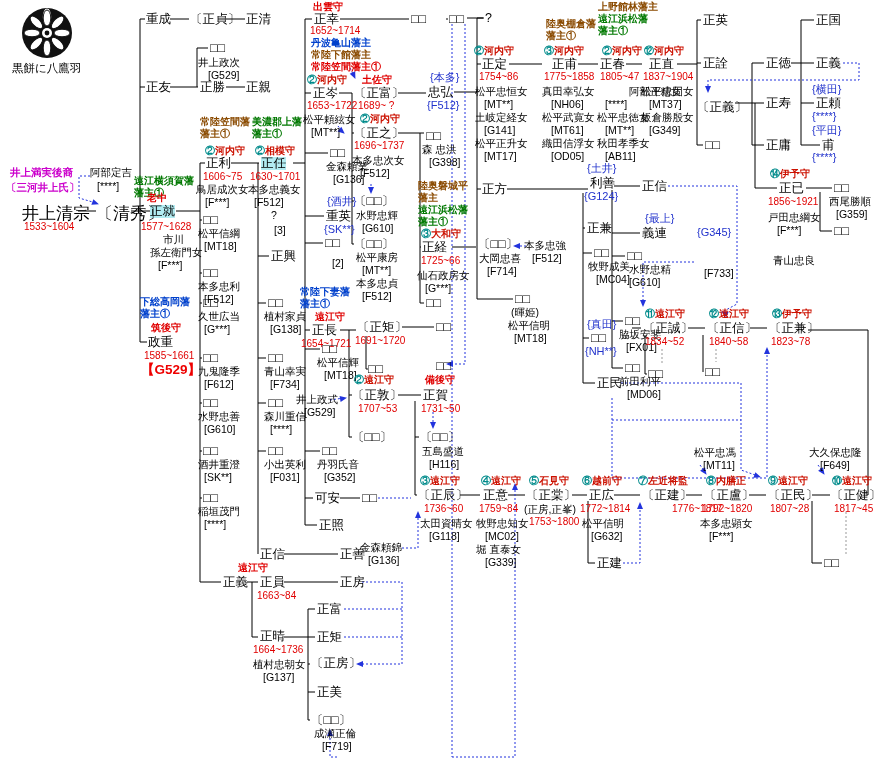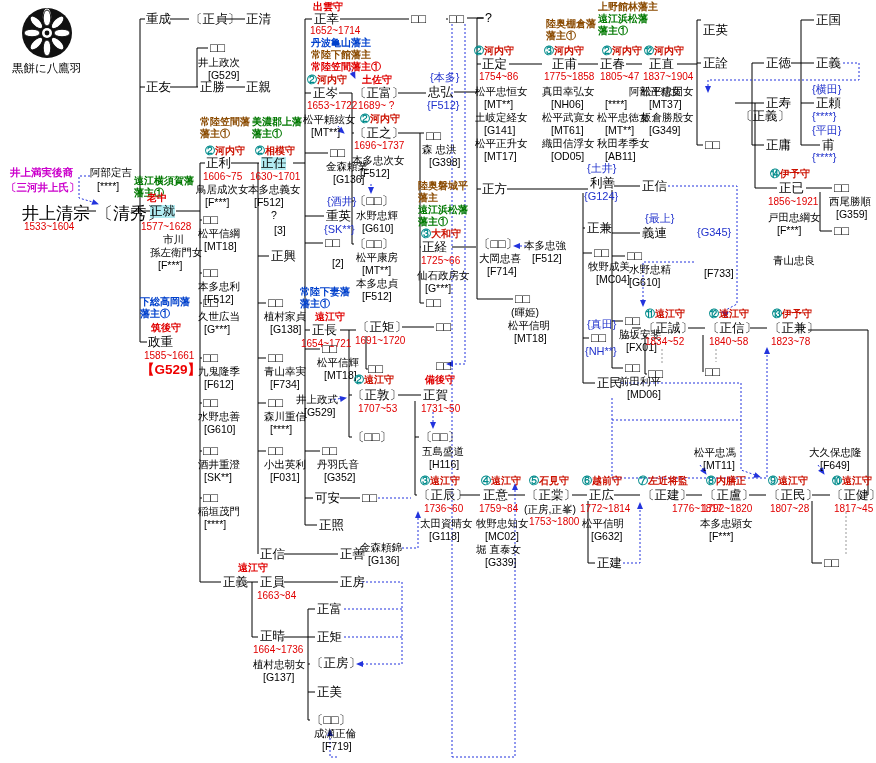--- a/index.html
+++ b/index.html
@@ -495,23 +495,23 @@
       <div class="lbl cd" style="left: 605px; top: 125px;">[MT**]</div>
       <div class="lbl w" style="left: 597px; top: 138px;">秋田孝季女</div>
       <div class="lbl cd" style="left: 605px; top: 151px;">[AB11]</div>
       <div class="lbl bd" style="left: 644px; top: 46px;"><span class="cnum">⑫</span>河内守</div>
       <div class="lbl nm" style="left: 649px; top: 58px;">正直</div>
       <div class="lbl dt" style="left: 643px; top: 72px;">1837~1904</div>
       <div class="lbl w" style="left: 641px; top: 86px;">松平忠固女</div>
       <div class="lbl cd" style="left: 649px; top: 99px;">[MT37]</div>
       <div class="lbl w" style="left: 641px; top: 112px;">板倉勝殷女</div>
       <div class="lbl cd" style="left: 649px; top: 125px;">[G349]</div>
-      <div class="lbl nm" style="left: 703px; top: 14px; margin-top: 10px;">正英</div>
+      <div class="lbl nm" style="left: 703px; top: 14px;">正英</div>
       <div class="lbl nm" style="left: 703px; top: 57px;">正詮</div>
-      <div class="lbl nm" style="left: 697px; top: 110px; padding-left: 43px;">〔正義〕</div>
+      <div class="lbl nm" style="left: 697px; top: 101px;">〔正義〕</div>
       <div class="lbl nm" style="left: 705px; top: 139px;">□□</div>
       <div class="lbl nm" style="left: 766px; top: 57px;">正徳</div>
       <div class="lbl nm" style="left: 766px; top: 97px;">正寿</div>
       <div class="lbl nm" style="left: 766px; top: 139px;">正庸</div>
       <div class="lbl nm" style="left: 816px; top: 14px;">正国</div>
       <div class="lbl nm" style="left: 816px; top: 57px;">正義</div>
       <div class="lbl bj" style="left: 812px; top: 84px;">{横田}</div>
       <div class="lbl nm" style="left: 816px; top: 97px;">正頼</div>
       <div class="lbl bj" style="left: 812px; top: 111px;">{****}</div>
       <div class="lbl bj" style="left: 812px; top: 125px;">{平田}</div>

